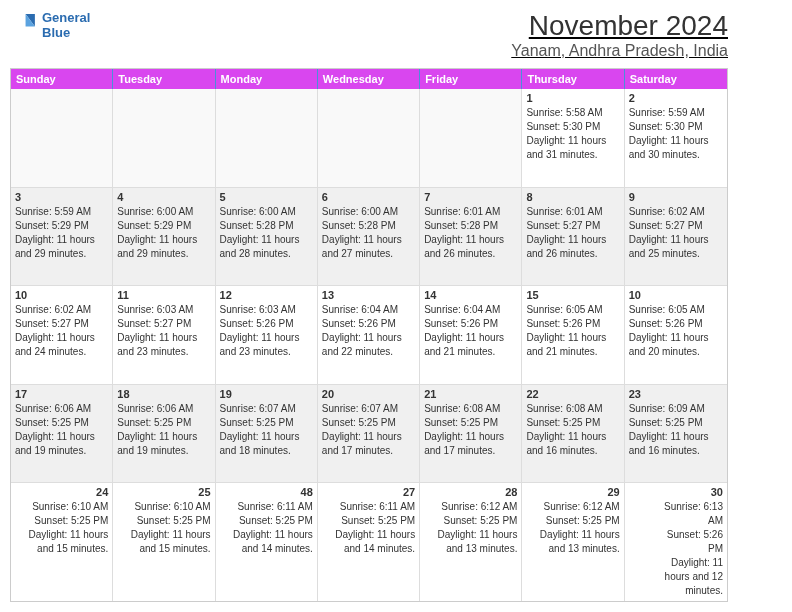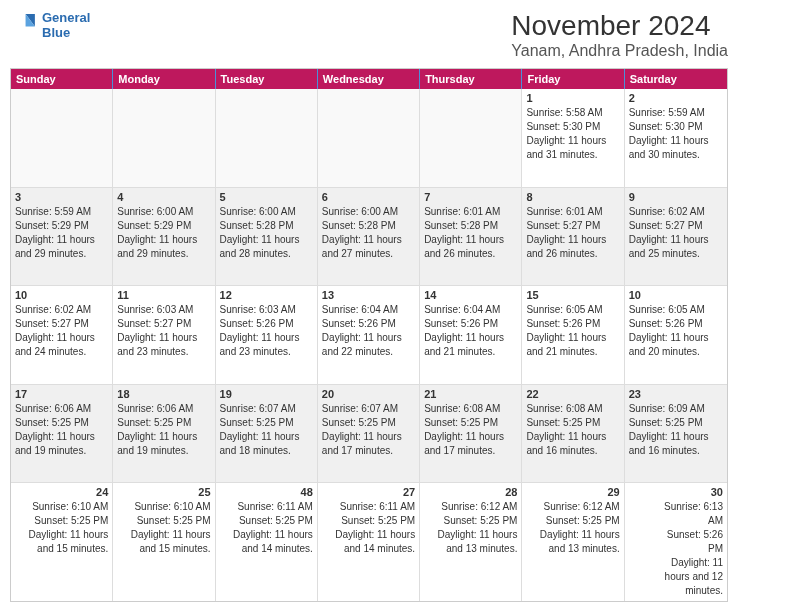--- a/index.html
+++ b/index.html
@@ -26,40 +26,42 @@
     .logo {
       display: flex;
       align-items: center;
       gap: 4px;
     }
     .logo-icon {
       width: 28px;
       height: 28px;
     }
     .title-block {
+      text-align: right;
+      text-decoration: underline;
     }
     .month-title {
       font-size: 28px;
       font-weight: normal;
       color: #333;
     }
     .location {
       font-size: 16px;
       color: #555;
     }
     .calendar {
       flex: 1;
       display: flex;
       flex-direction: column;
       border: 1px solid #ccc;
     }
     .cal-header {
       display: grid;
       grid-template-columns: repeat(7, 1fr);
-      background: #be185d;
+      background: #d946ef;
     }
     .cal-header-cell {
       color: white;
       font-size: 11px;
       font-weight: bold;
       padding: 4px 5px;
       border-right: 1px solid #4a90d9;
     }
     .cal-header-cell:last-child { border-right: none; }
     .cal-body {
@@ -115,25 +117,25 @@
     </div>
     <div class="title-block">
       <div class="month-title">November 2024</div>
       <div class="location">Yanam, Andhra Pradesh, India</div>
     </div>
   </div>
 
   <div class="calendar">
     <div class="cal-header">
     <div class="cal-header-cell">Sunday</div>
+        <div class="cal-header-cell">Tuesday</div>
         <div class="cal-header-cell">Monday</div>
-        <div class="cal-header-cell">Tuesday</div>
         <div class="cal-header-cell">Wednesday</div>
+        <div class="cal-header-cell">Friday</div>
         <div class="cal-header-cell">Thursday</div>
-        <div class="cal-header-cell">Friday</div>
         <div class="cal-header-cell">Saturday</div>
       </div>
     <div class="cal-body">
     <div class="cal-row">
           <div class="cal-cell empty"></div>
           <div class="cal-cell empty"></div>
           <div class="cal-cell empty"></div>
           <div class="cal-cell empty"></div>
           <div class="cal-cell empty"></div>
           <div class="cal-cell">

